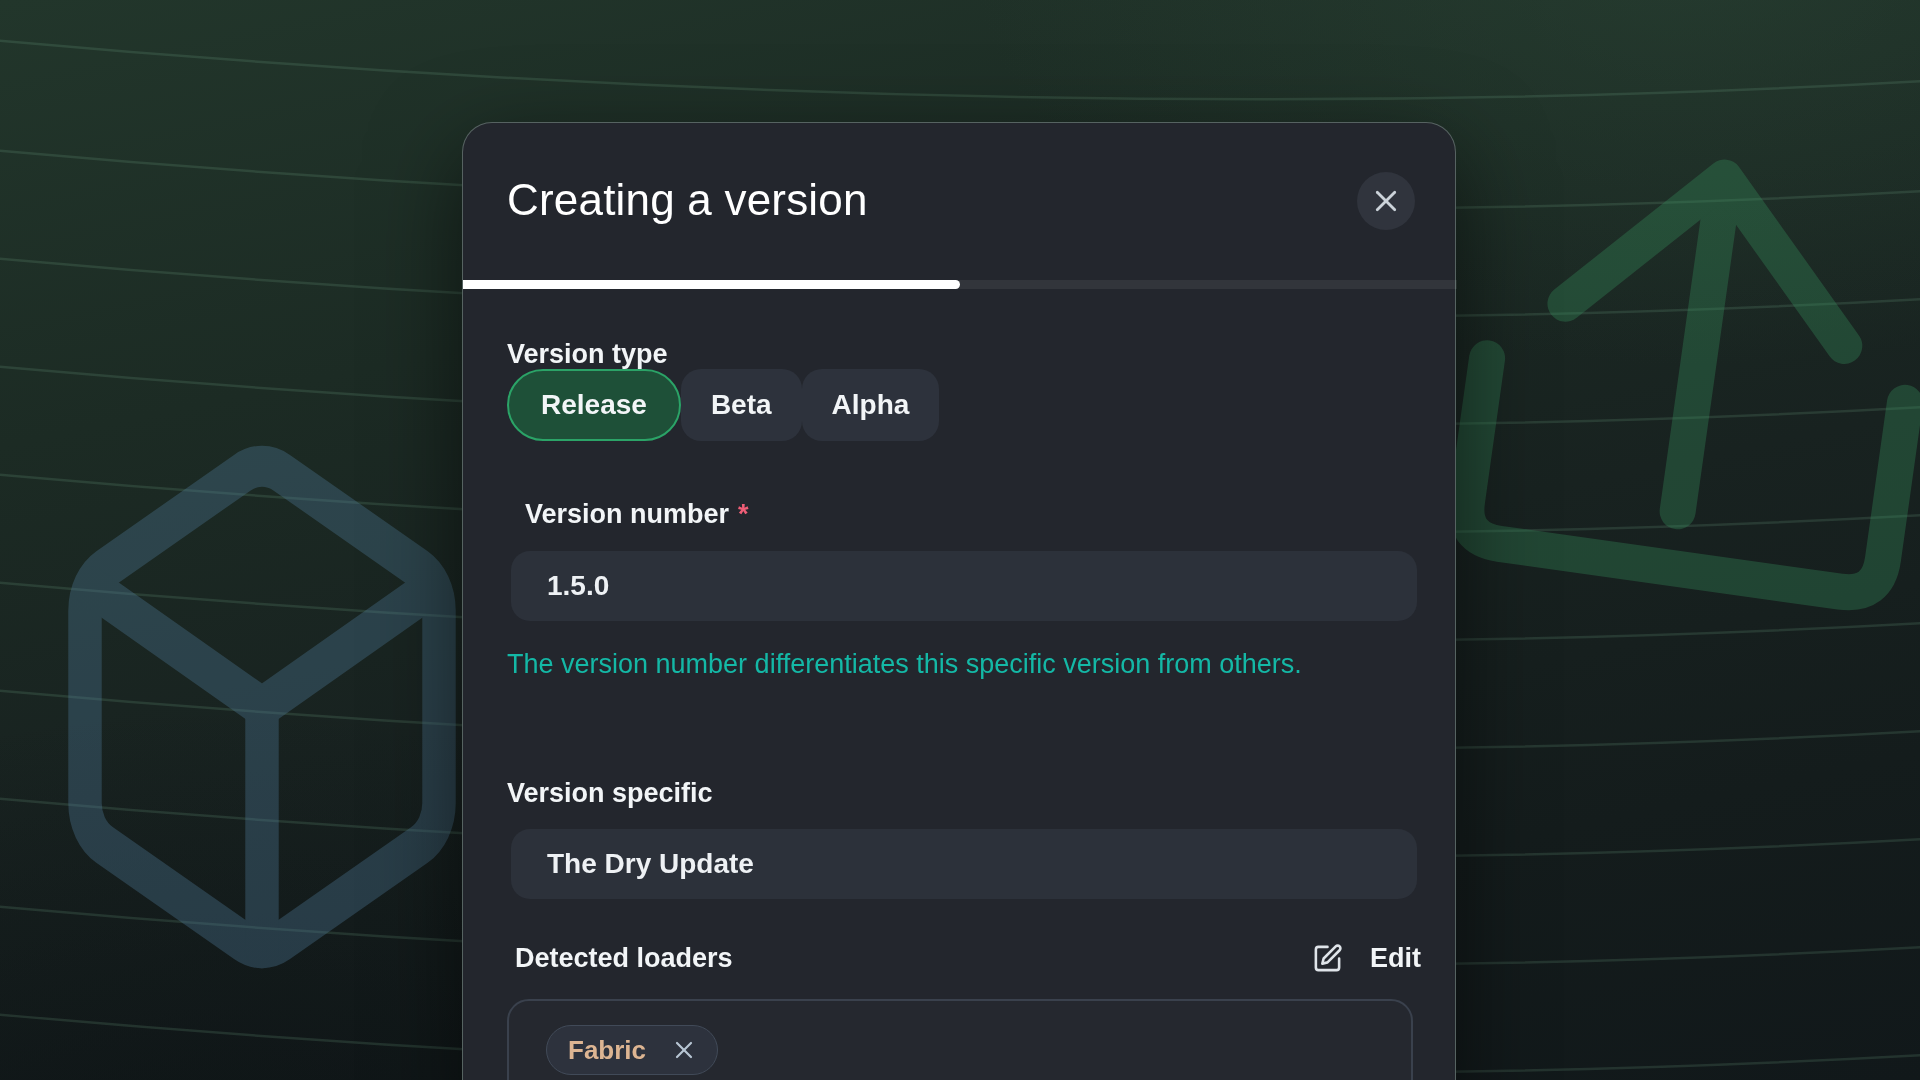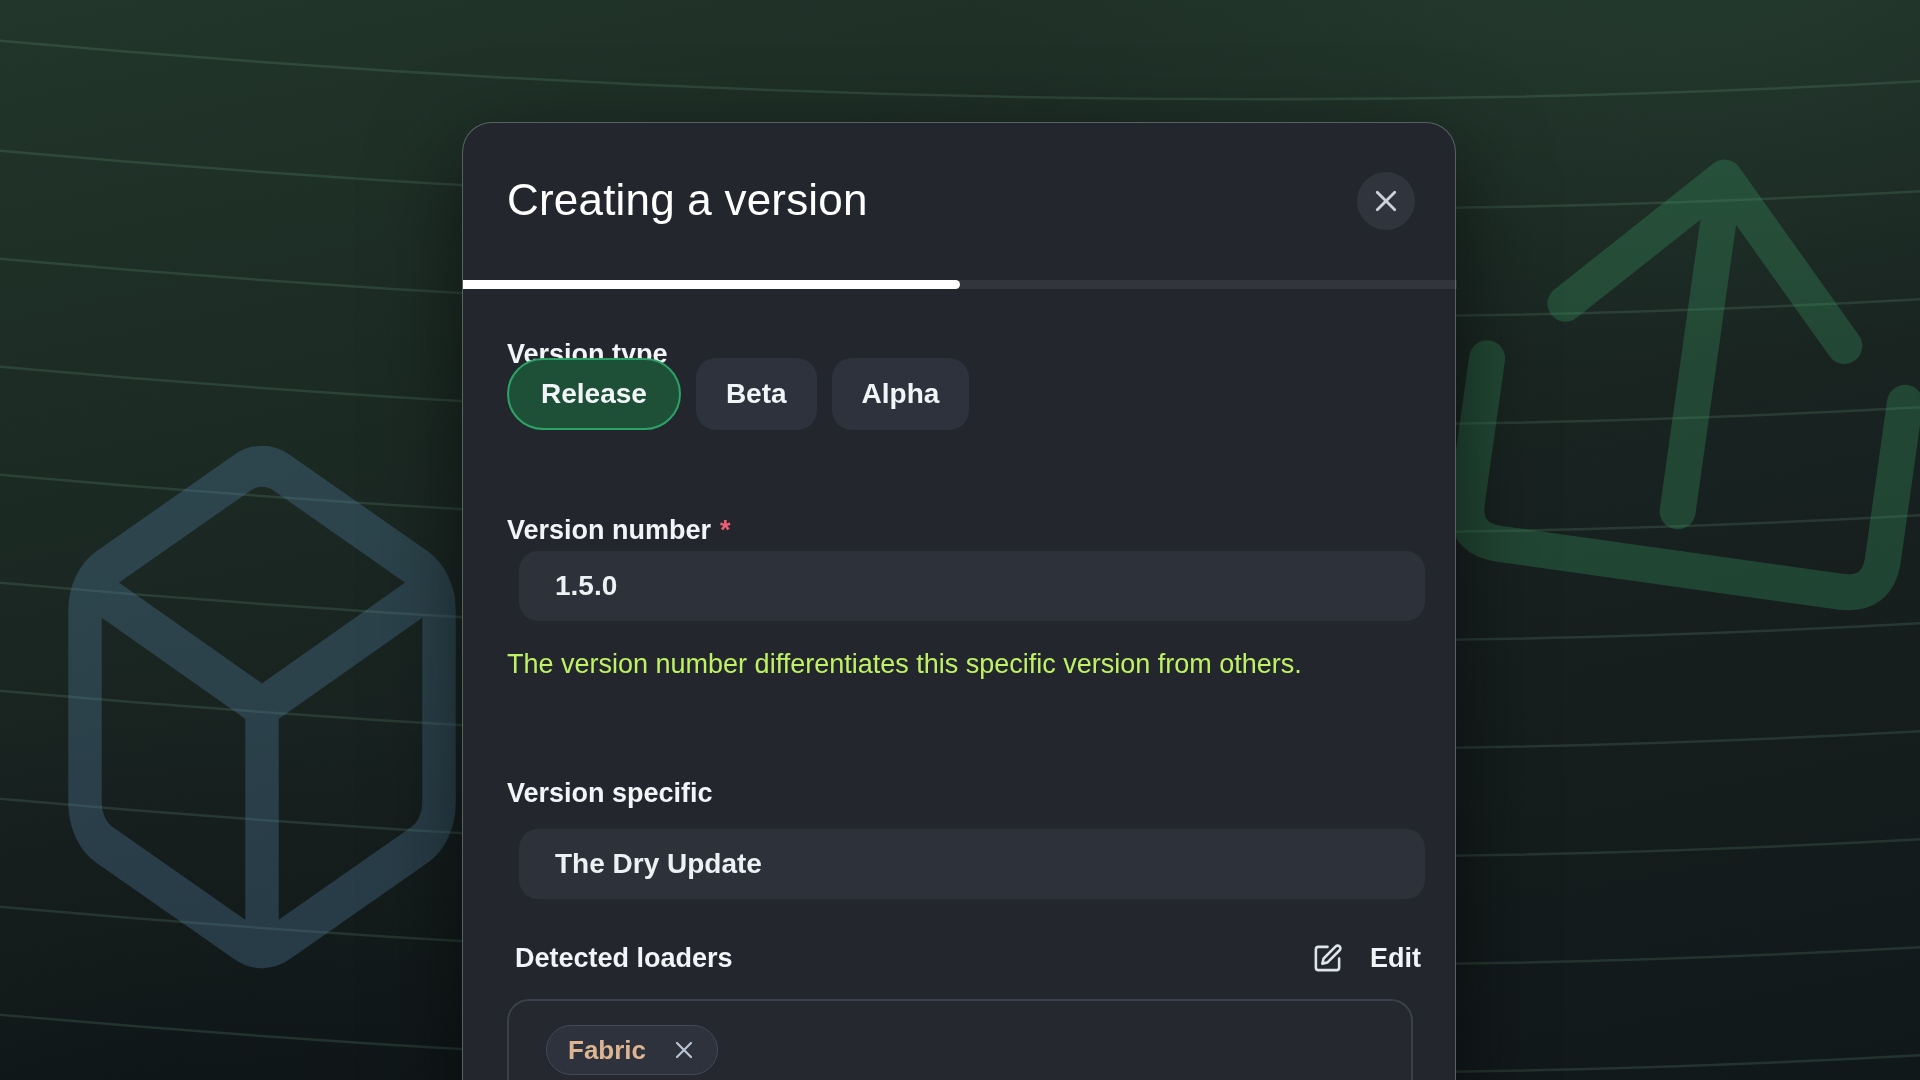--- a/index.html
+++ b/index.html
@@ -43,39 +43,39 @@
 
   .progress-track {
     position:absolute; left:0; top:157px; width:994px; height:9px;
     background:rgba(255,255,255,0.07); overflow:hidden;
   }
   .progress-fill { height:100%; width:50%; background:#ffffff; border-radius:0 5px 5px 0; }
 
   .field-label { position:absolute; left:44px; font-size:27px; font-weight:700; color:#f2f5f7; }
   .req { color:#ef5e77; margin-left:9px; font-weight:700; }
 
-  .type-row { position:absolute; left:44px; top:235px; display:flex; gap:15px; }
+  .type-row { position:absolute; left:44px; top:246px; display:flex; }
   .type-btn {
     height:72px; padding:8px 30px; border:none; cursor:pointer;
     border-radius:20px; background:#2d323c; color:#f2f5f7;
     font-family:inherit; font-size:28px; font-weight:700;
     display:flex; align-items:center; justify-content:center;
   }
   .type-btn.selected {
     background:#1e5038; border:2px solid #2ba367; border-radius:36px; padding:0 32px;
   }
 
   .text-input {
-    position:absolute; left:56px; width:906px; height:70px;
+    position:absolute; left:48px; width:906px; height:70px;
     background:#2c313a; border:none; outline:none; border-radius:19px;
     padding:0 36px; color:#eef1f4; font-family:inherit; font-size:28px; font-weight:600;
   }
   .help-text {
     position:absolute; left:44px; top:520px; width:840px;
-    font-size:27px; line-height:42px; color:#bef264;
+    font-size:27px; line-height:42px; color:#14b8a6;
   }
 
   .loaders-row {
     position:absolute; left:44px; top:820px; width:906px;
     display:flex; justify-content:space-between; align-items:center;margin-left:8px;
   }
   .edit-btn {
     display:flex; align-items:center; gap:27px;
     background:none; border:none; cursor:pointer;
     color:#f2f5f7; font-family:inherit; font-size:27px; font-weight:700;
@@ -139,21 +139,21 @@
     <div class="progress-fill" style="width: 50%;"></div>
   </div>
 
   <div class="field-label" style="top:216px;">Version type</div>
   <div class="type-row">
     <button class="type-btn selected">Release</button>
     <button class="type-btn">Beta</button>
     <button class="type-btn">Alpha</button>
   </div>
 
-  <div class="field-label" style="top:392px;">
+  <div class="field-label" style="top:376px;margin-left:18px;">
     <span>Version number</span><span class="req">*</span>
   </div>
   <input class="text-input" style="top: 428px;" type="text" spellcheck="false" value="1.5.0">
   <div class="help-text">The version number differentiates this specific version from others.</div>
 
   <div class="field-label" style="top:655px;">Version specific</div>
   <input class="text-input" style="top: 706px;" type="text" spellcheck="false" value="The Dry Update">
 
   <div class="loaders-row">
     <div class="field-label" style="position:static;">Detected loaders</div>

